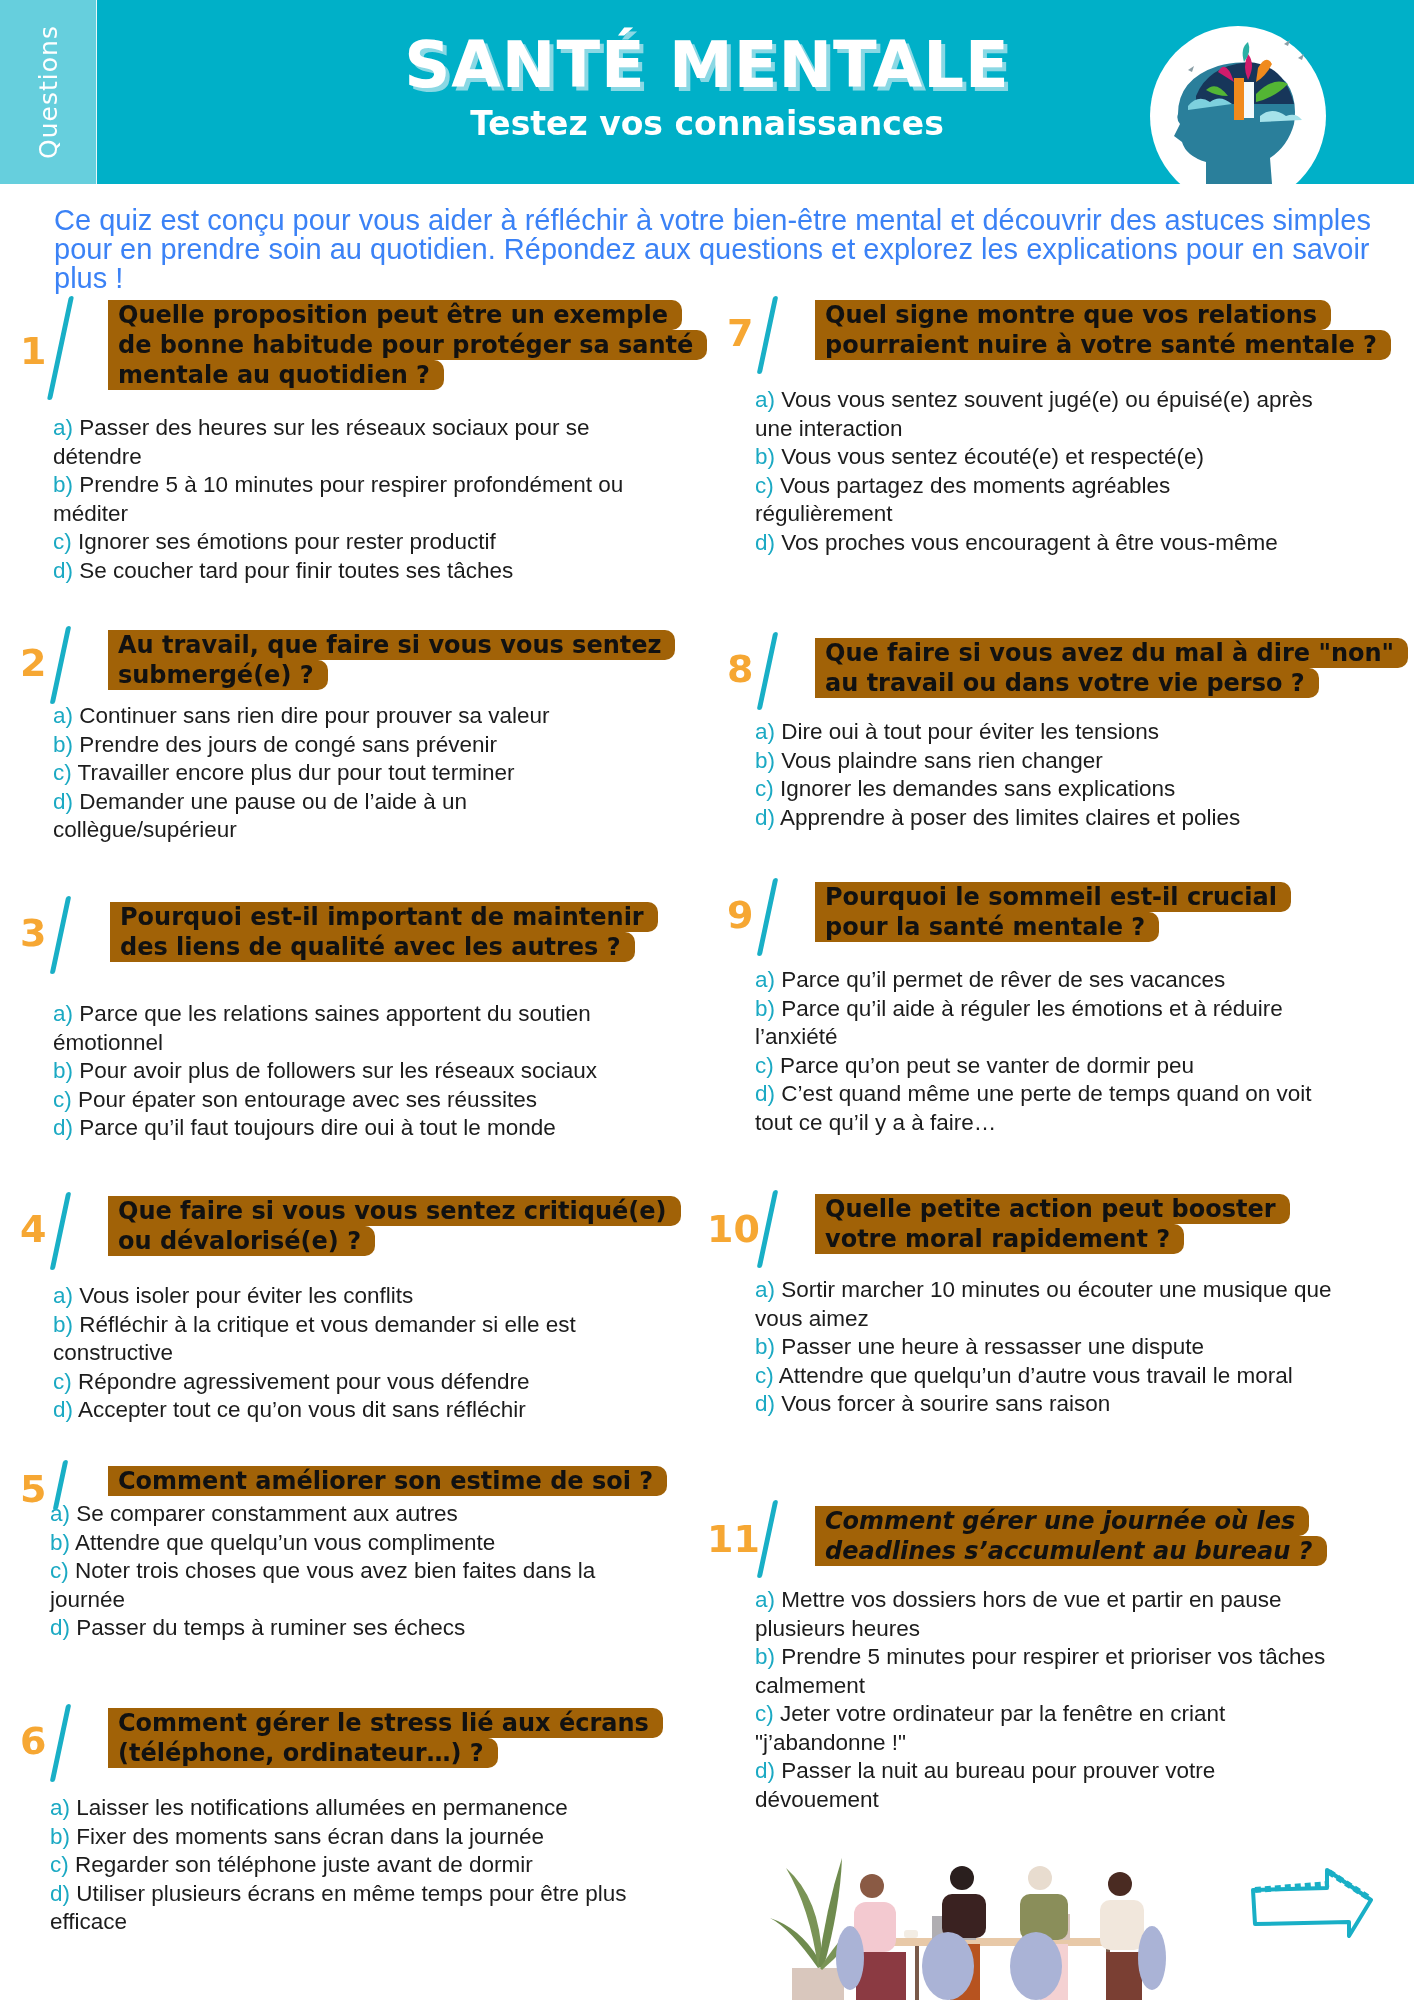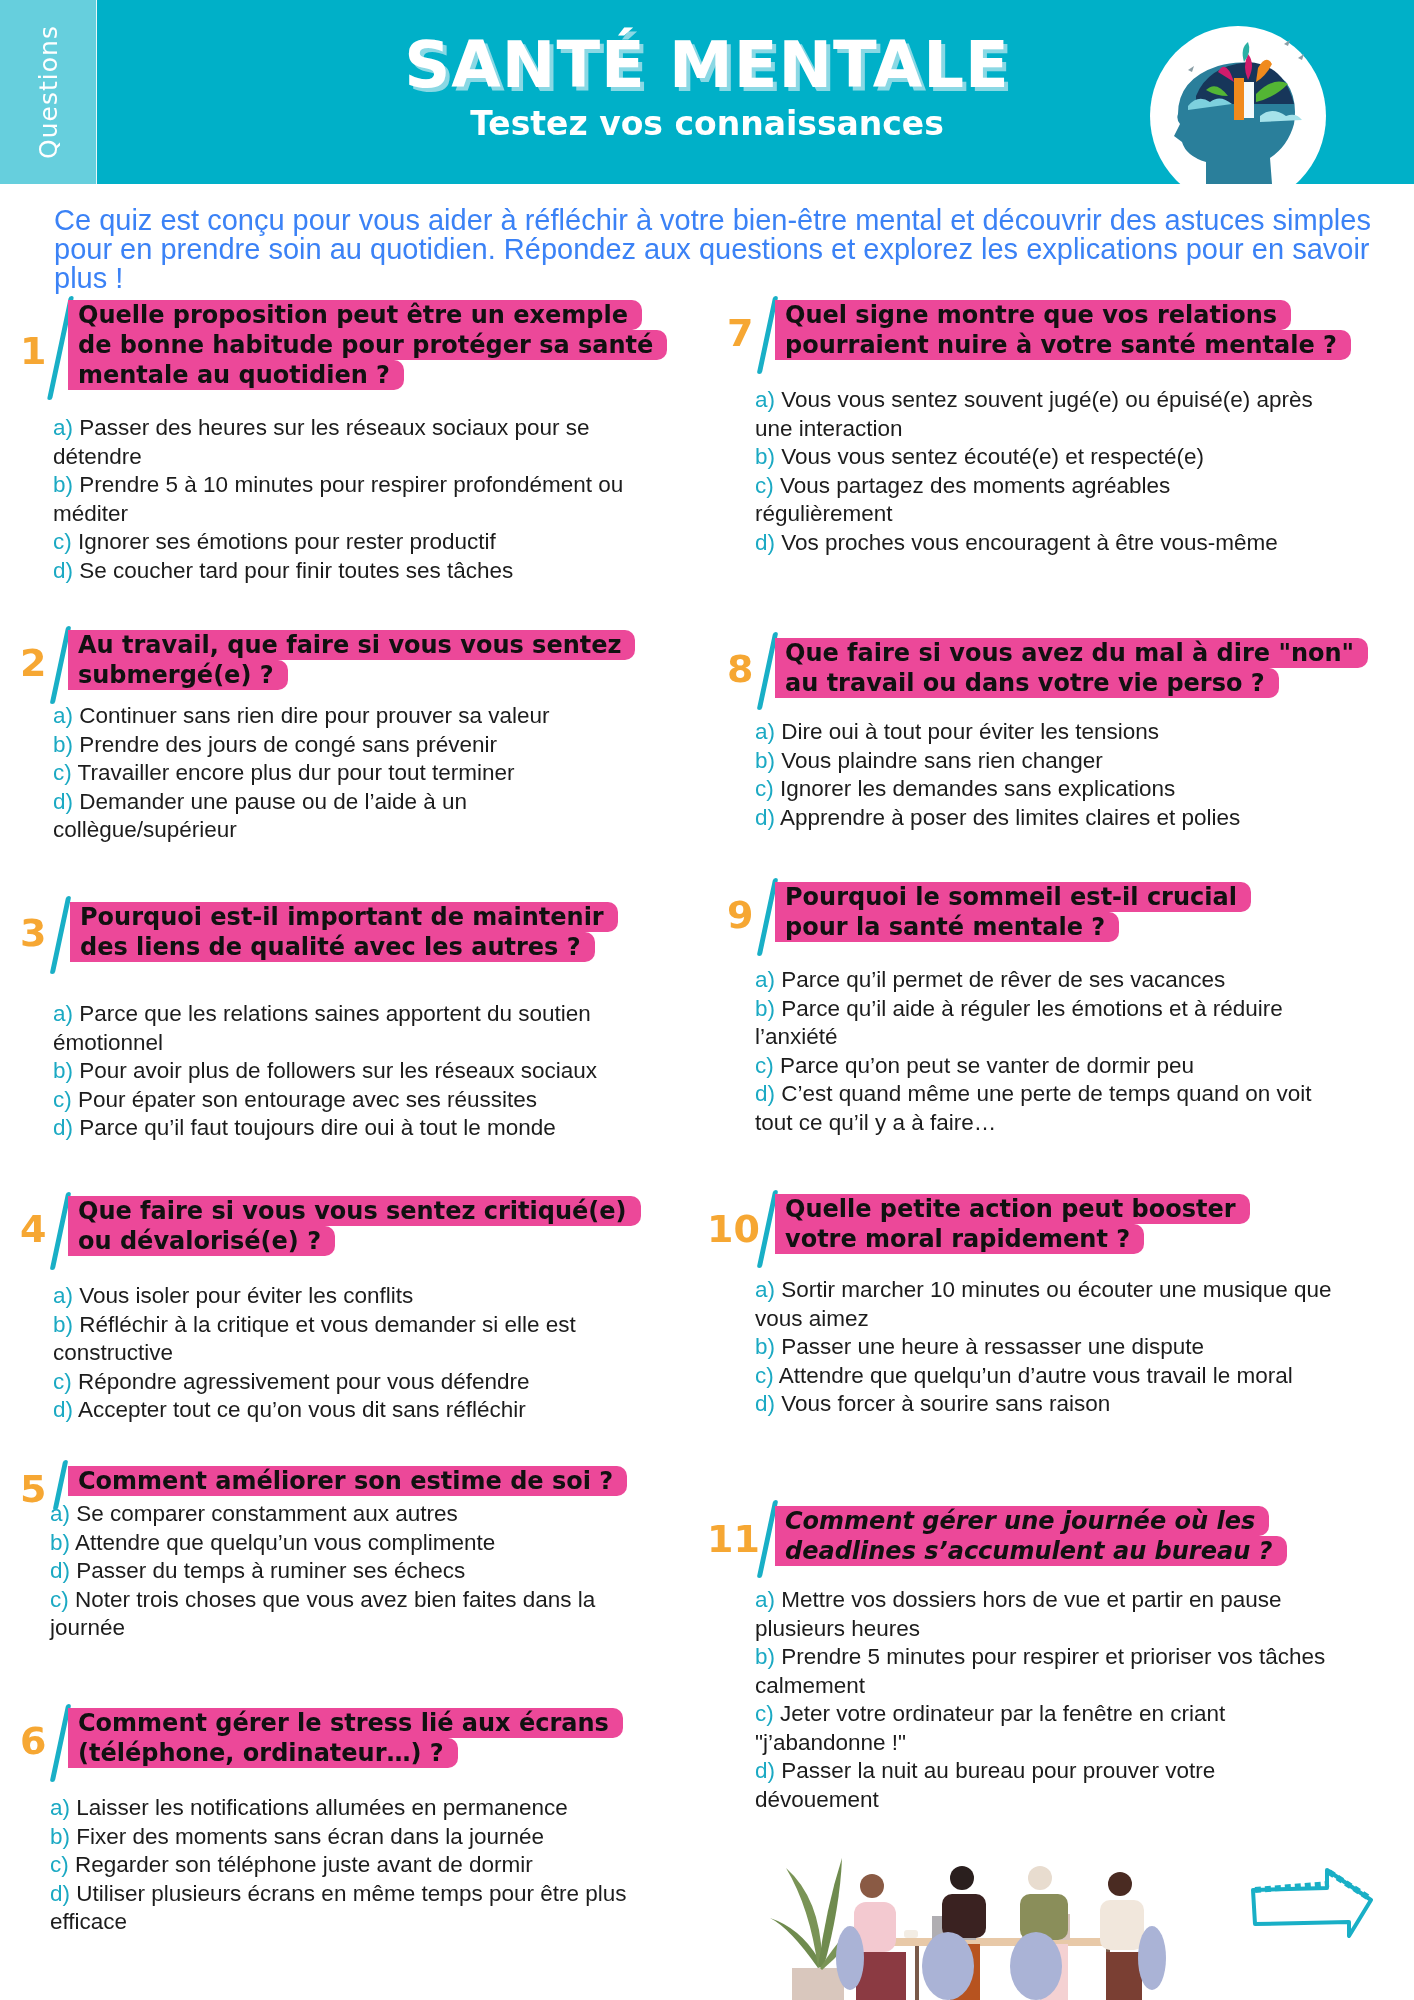--- a/index.html
+++ b/index.html
@@ -51,22 +51,22 @@
   .q-slash {
     position: absolute; width: 5px; background: #19afc6; border-radius: 3px;
     transform: skewX(-12deg);
   }
   .q-title {
     display: inline-block; position: relative;
     font-family: "DejaVu Sans", sans-serif; font-weight: bold;
     font-size: 24px; line-height: 30px; color: #111111;
   }
   .q-title .ln {
-    display: inline-block; background: #ec4899; padding: 0 14px 0 10px;
-    border-radius: 0 10px 10px 0; white-space: nowrap;
+    display: inline-block; background: #a16207; padding: 0 14px 0 10px;
+    border-radius: 0 10px 10px 0; white-space: nowrap; margin-left: 40px;
   }
   .answers {
     font-size: 22.5px; line-height: 28.5px; color: #1c1c1c;
   }
   .answers .ans { display: block; }
   .answers .letter { color: #1ba9c3; }
 
   .footer-art { position: absolute; left: 750px; top: 1848px; width: 460px; height: 152px; }
   .next-arrow { position: absolute; left: 1245px; top: 1858px; width: 140px; height: 80px; }
 </style>
@@ -162,22 +162,22 @@
 
 <div class="q" style="left:20px; top:1460px;">
   <div class="q-num" style="left:0; top:10px;">5</div>
   <div class="q-slash" style="left:38px; top:0; height:50px;"></div>
   <div class="q-title" style="margin-left:48px; top:6px;">
     <span class="ln">Comment améliorer son estime de soi ?</span>
   </div>
   <div class="answers" style="margin-top:10px; margin-left:30px; width:600px;">
     <span class="ans"><span class="letter">a)</span> <span>Se comparer constamment aux autres</span></span>
     <span class="ans"><span class="letter">b)</span> <span>Attendre que quelqu’un vous complimente</span></span>
+    <span class="ans"><span class="letter">c)</span> <span>Noter trois choses que vous avez bien faites dans la journée</span></span>
     <span class="ans"><span class="letter">d)</span> <span>Passer du temps à ruminer ses échecs</span></span>
-    <span class="ans"><span class="letter">c)</span> <span>Noter trois choses que vous avez bien faites dans la journée</span></span>
   </div>
 </div>
 
 <div class="q" style="left:20px; top:1704px;">
   <div class="q-num" style="left:0; top:18px;">6</div>
   <div class="q-slash" style="left:38px; top:0; height:78px;"></div>
   <div class="q-title" style="margin-left:48px; top:4px;">
     <span class="ln">Comment gérer le stress lié aux écrans</span><br>
     <span class="ln">(téléphone, ordinateur…) ?</span>
   </div>

